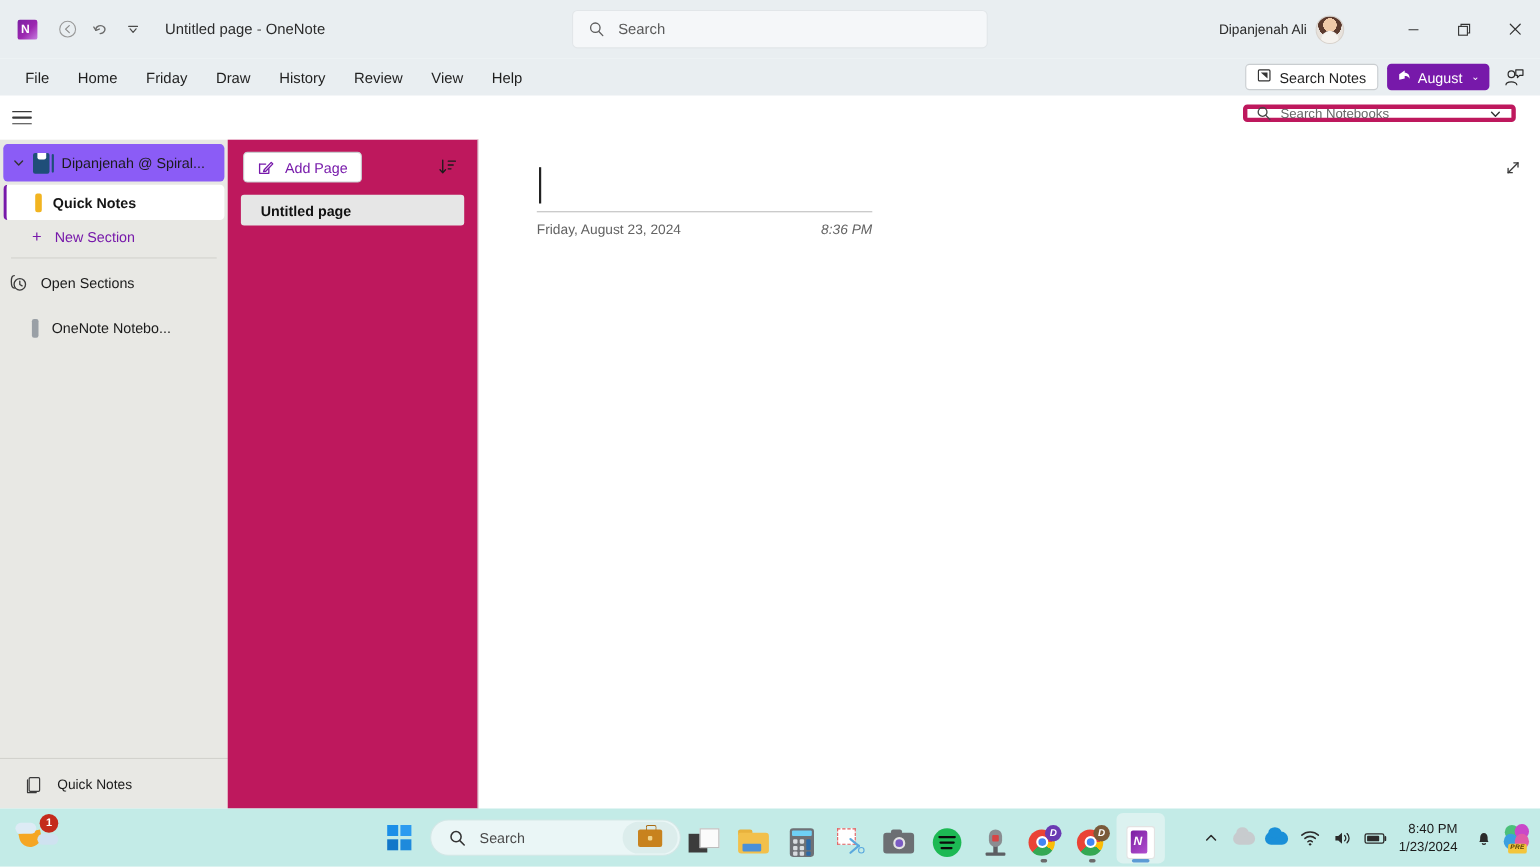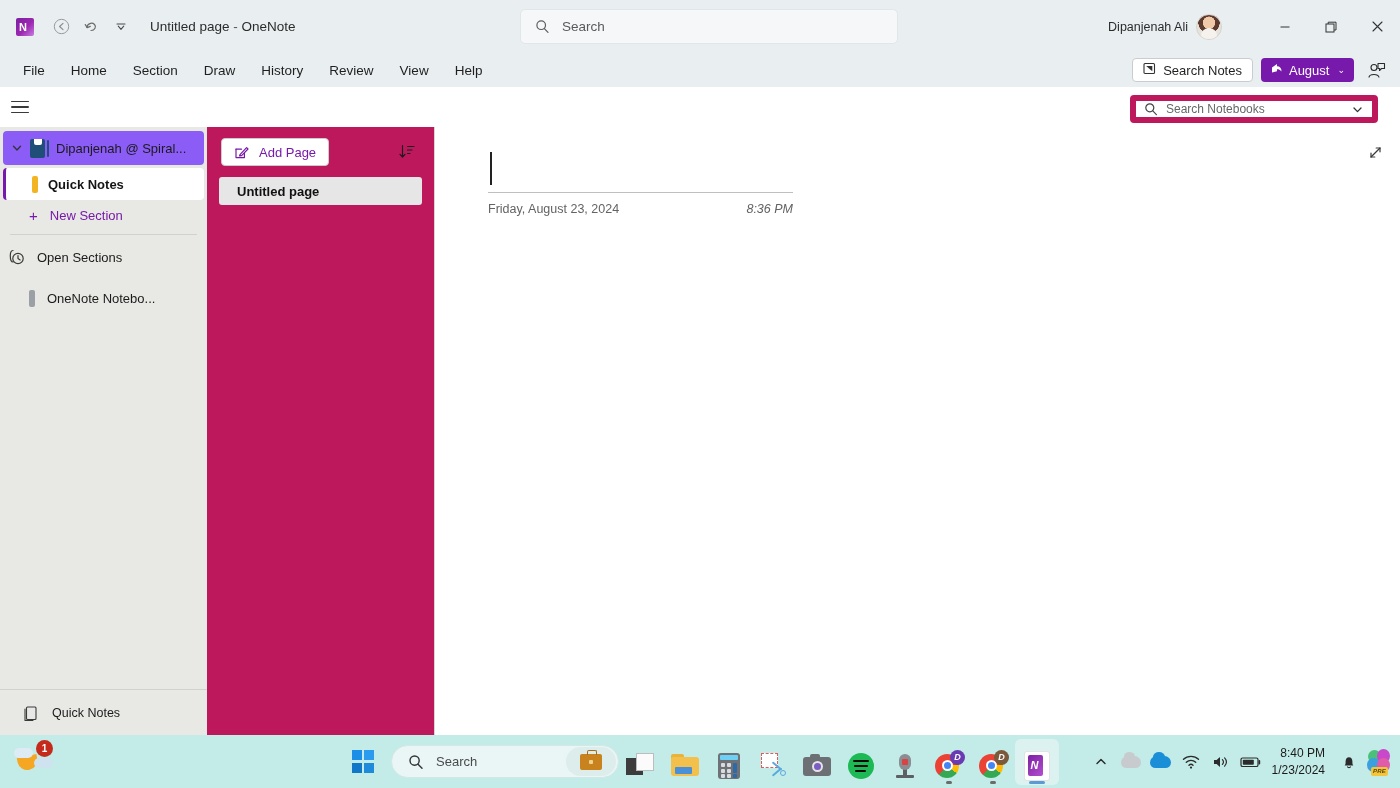--- a/index.html
+++ b/index.html
@@ -85,22 +85,22 @@
   
   .subbar {
     position:absolute; left:0; top:87px; width:1400px; height:40px; background:#fff;
   }
   .hamburger {
     position:absolute; left:7px; top:8px; width:26px; height:24px;
     display:flex; flex-direction:column; justify-content:center; gap:4px; padding:0 4px;
   }
   .hamburger span { display:block; height:1.6px; background:#3a3a3a; border-radius:1px; }
   .nb-search {
-    position:absolute; right:22px; top:8px; width:248px; height:28px;
-    background:#fff; border:6px solid #be185d; border-radius:4px;
+    position:absolute; right:22px; top:8px; width:248px; height:16px;
+    background:#fff; border:4px solid #be185d; border-radius:4px;
     display:flex; align-items:center; padding:0 8px;
   }
   .nb-search .mag { color:#444; display:flex; margin-right:8px; }
   .nb-search-ph { font-size:12px; color:#666; flex:1; }
   .nb-search .chev { color:#333; display:flex; }
 
   
   .sidebar {
     position:absolute; left:0; top:127px; width:207px; height:608px;
     background:#E8E8E4;
@@ -424,21 +424,21 @@
             <path d="M2 2 L11 11 M11 2 L2 11" stroke="#333" stroke-width="1.1" stroke-linecap="round"></path>
           </svg>
       </div>
     </div>
   </div>
 
   <div class="ribbon">
     <div class="menu">
       <div class="menu-item">File</div>
       <div class="menu-item">Home</div>
-      <div class="menu-item">Section</div>
+      <div class="menu-item">Friday</div>
       <div class="menu-item">Draw</div>
       <div class="menu-item">History</div>
       <div class="menu-item">Review</div>
       <div class="menu-item">View</div>
       <div class="menu-item">Help</div>
     </div>
 
     <div class="ribbon-right">
       <div class="sticky-btn">
         <span>

